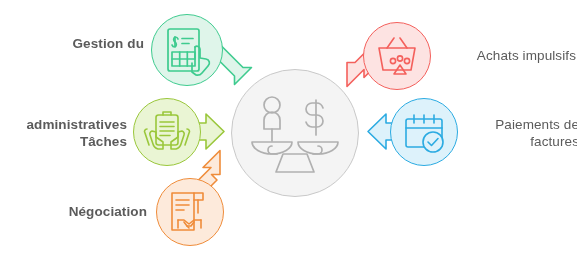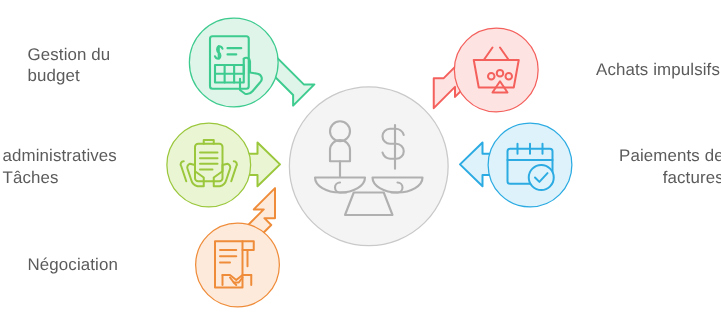--- a/index.html
+++ b/index.html
@@ -21,41 +21,40 @@
     width: 577px;
     height: 258px;
   }
   .label {
     position: absolute;
     font-size: 13.5px;
     line-height: 17px;
     color: #5b5b5b;
     letter-spacing: 0.1px;
   }
-  .label.right-align { text-align: left; }
+  .label.right-align { text-align: right; font-weight: bold; }
   .label.left-align  { text-align: right; }
 
   .node {
     position: absolute;
   }
   .bubble {
     position: absolute;
     border-radius: 50%;
     box-sizing: border-box;
   }
   svg { display: block; overflow: visible; }
 </style>
 </head>
 <body>
 
 <div class="stage">
 
   <div class="label right-align" style="left:22px; top:35px; width:122px;">
     <div>Gestion du</div>
-    <div>budget</div>
   </div>
 
   <div class="label right-align" style="left:2px; top:116px; width:125px;">
     <div>administratives</div>
     <div>Tâches</div>
   </div>
 
   <div class="label right-align" style="left:22px; top:203px; width:125px;">
     <div>Négociation</div>
   </div>

